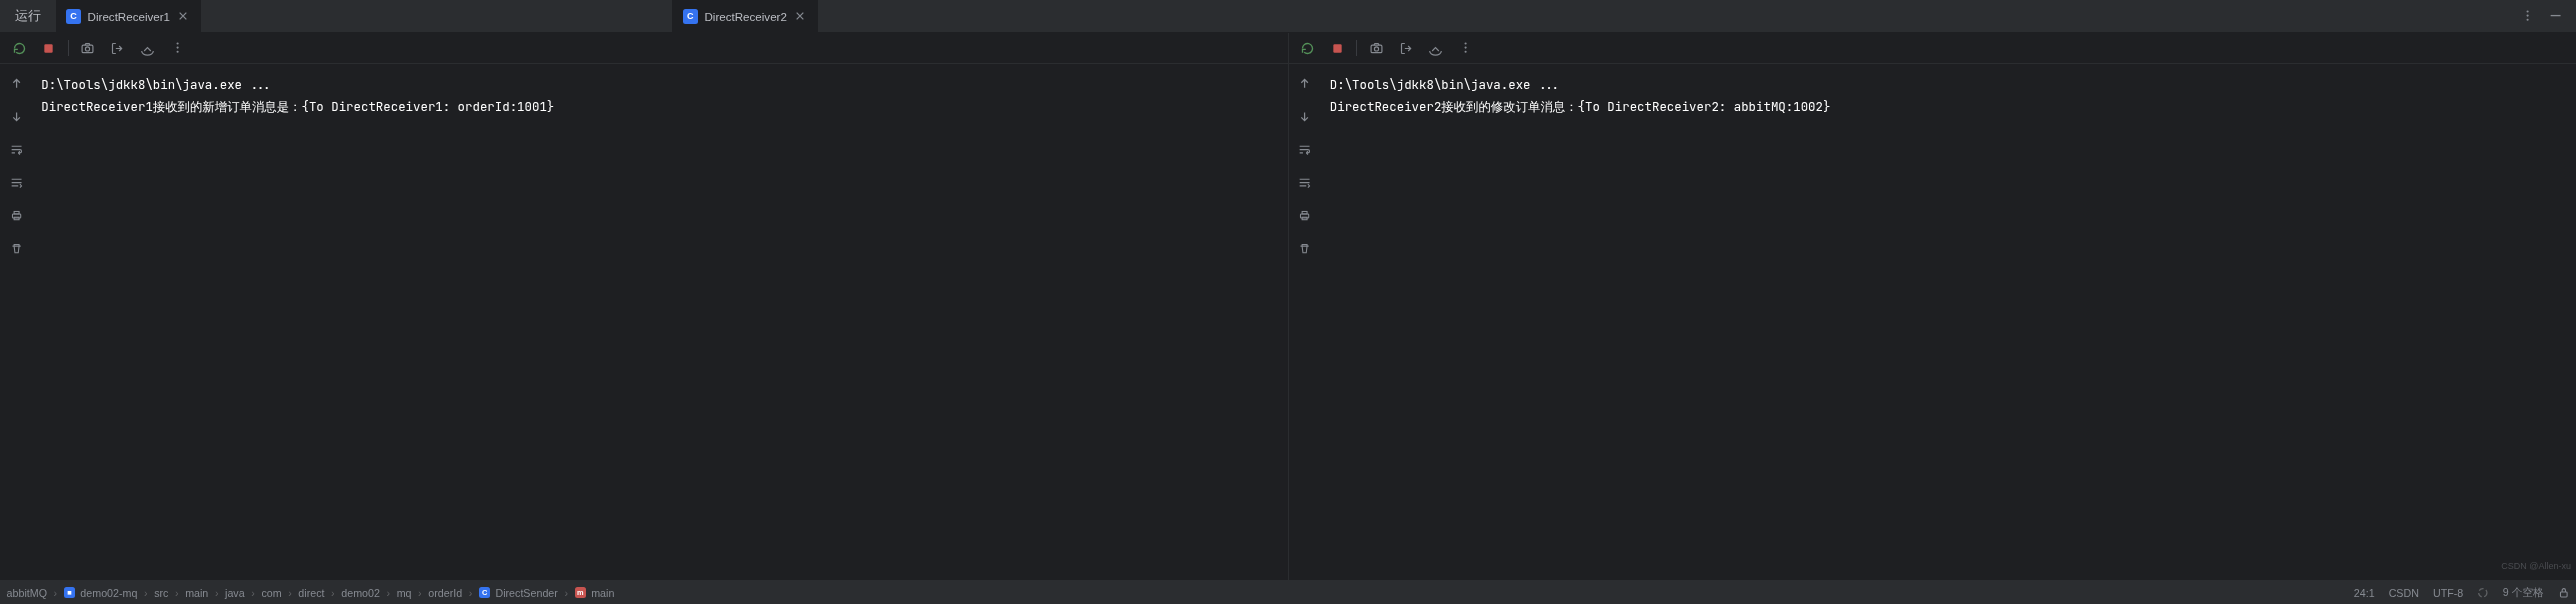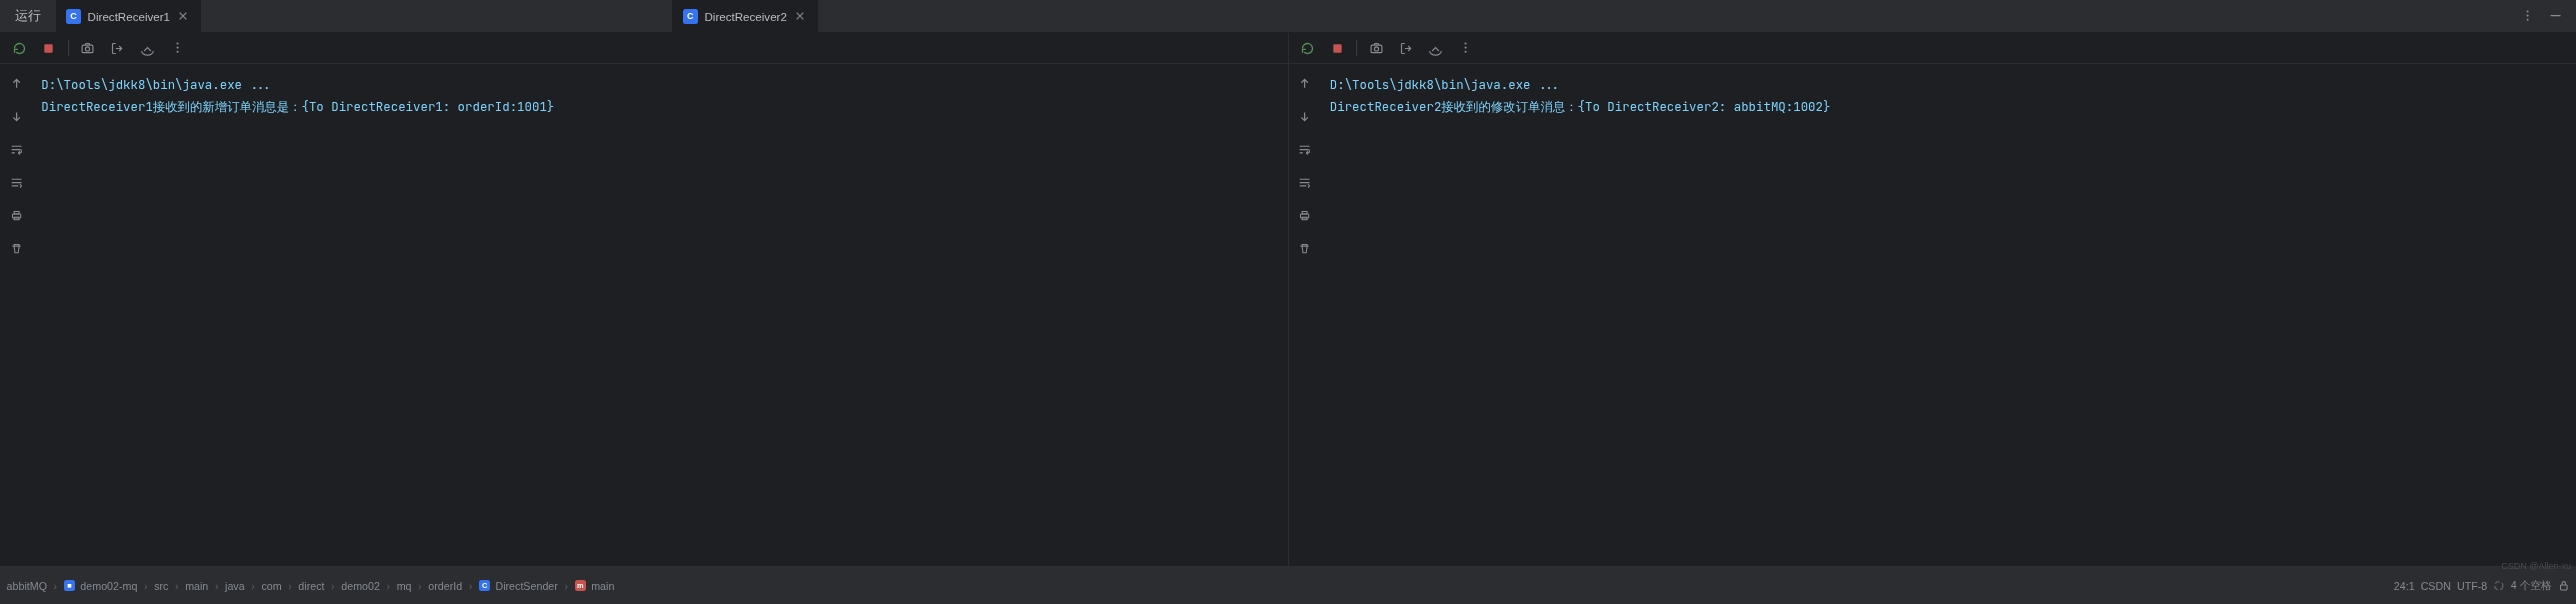--- a/index.html
+++ b/index.html
@@ -108,35 +108,35 @@
       padding: 8.3px 0;
       gap: 10px;
     }
     .gutter .icon-btn { width: 23px; height: 23px; }
     .console {
       flex: 1;
       font-family: "JetBrains Mono", Consolas, monospace;
       font-size: 12.4px;
       line-height: 21.5px;
       padding: 10px 8.3px;
-      color: #7dd3fc;
+      color: #ffffff;
       white-space: pre;
       overflow: auto;
     }
     .pane-toolbar {
       height: 31px;
       display: flex;
       align-items: center;
       gap: 8.3px;
       padding: 0 8.3px;
       border-bottom: 0.8px solid #2b2d30;
     }
     
     .status-bar {
-      height: 39px;
+      height: 25px;
       background: #2b2d30;
       display: flex;
       align-items: center;
       padding: 0 6.6px;
       font-size: 10.7px;
       color: #868a91;
       gap: 5px;
     }
     .breadcrumb {
       display: flex;
@@ -162,21 +162,21 @@
       font-weight: bold;
       color: #fff;
     }
     .bc-module { background: #3573f0; }
     .bc-class { background: #3573f0; }
     .bc-method { background: #c75450; }
     .chevron { color: #5f6164; }
     .status-right {
       display: flex;
       align-items: center;
-      gap: 6px;
+      gap: 14px;
     }
     .status-item { white-space: nowrap; }
     .watermark {
       position: absolute;
       right: 5px;
       bottom: 33px;
       font-size: 9px;
       color: #4a4c50;
     }
     svg { display: block; }
@@ -431,21 +431,21 @@
   </div>
   <div class="status-right">
     <span class="status-item">24:1</span>
     <span class="status-item">CSDN</span>
     <span class="status-item">UTF-8</span>
     <span class="status-item">
       <svg width="11.6" height="11.6" viewBox="0 0 14 14">
           <circle cx="7" cy="7" r="5" stroke="#5f6164" stroke-width="1.5" fill="none" stroke-dasharray="6 3"></circle>
         </svg>
     </span>
-    <span class="status-item">4 个空格</span>
+    <span class="status-item">9 个空格</span>
     <span class="status-item">
       <svg width="11.6" height="11.6" viewBox="0 0 14 14">
           <rect x="3" y="6" width="8" height="6" rx="1" stroke="currentColor" stroke-width="1.3" fill="none"></rect>
           <path d="M5 6V4a2 2 0 0 1 4 0v2" stroke="currentColor" stroke-width="1.3" fill="none"></path>
         </svg>
     </span>
   </div>
 </div>
 
 <div class="watermark">CSDN @Allen-xu</div>

